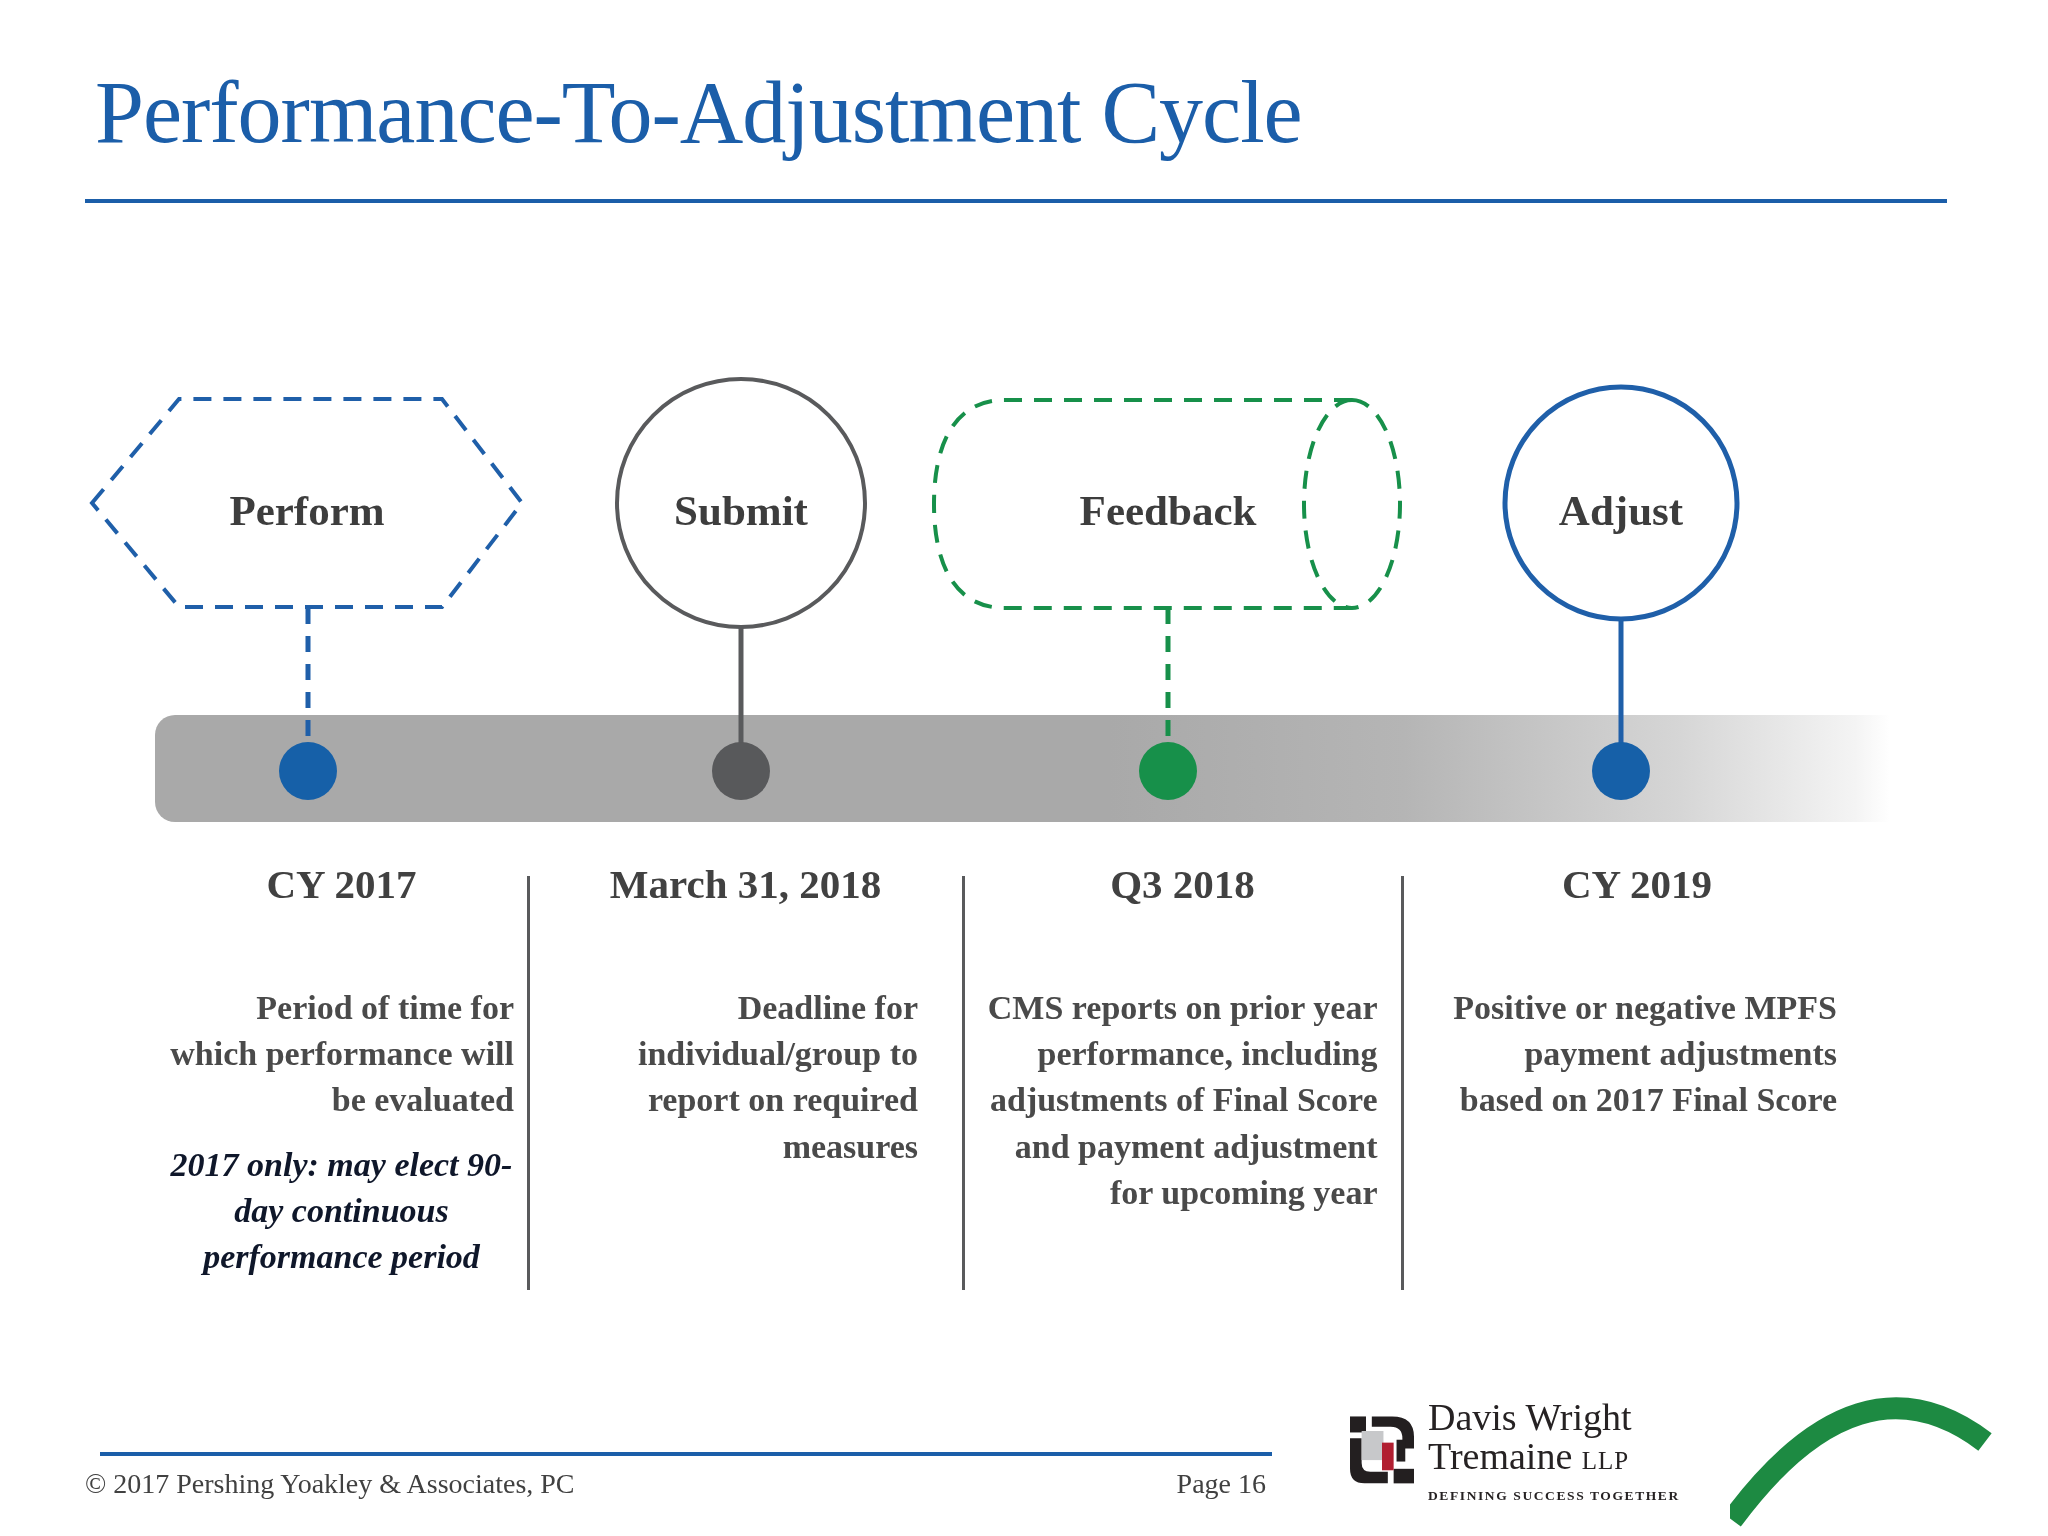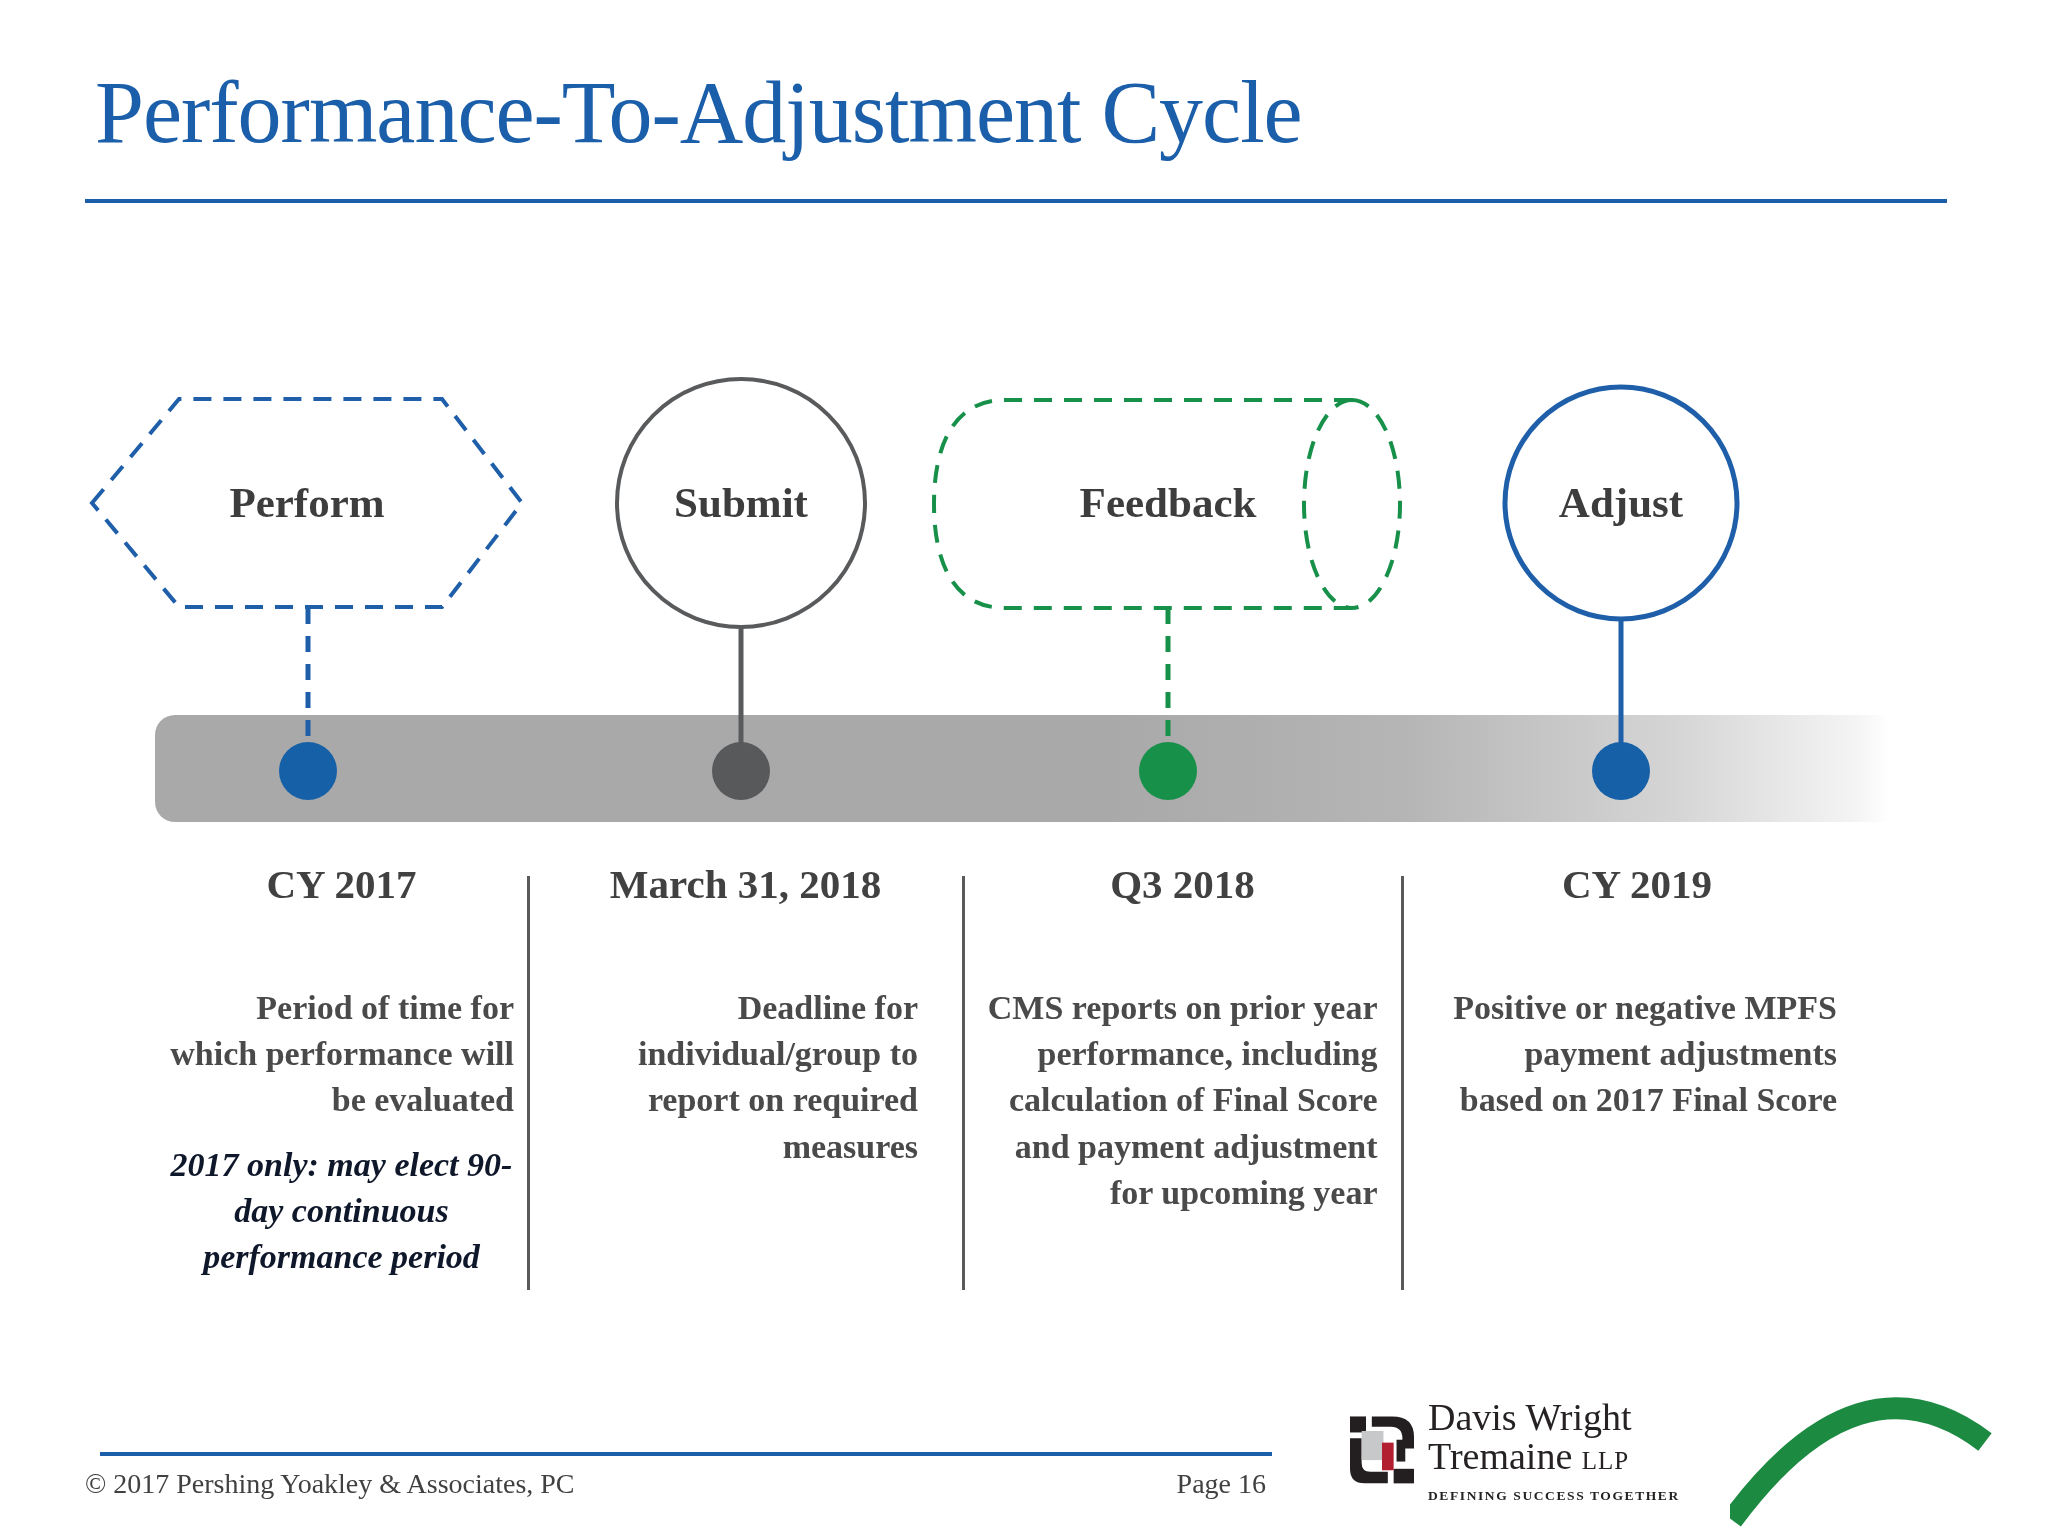--- a/index.html
+++ b/index.html
@@ -8,21 +8,21 @@
   .abs{position:absolute;}
 
   .title{left:95px;top:62px;font-size:88px;font-weight:400;color:#1b5ea9;letter-spacing:-1px;white-space:nowrap;}
   .title-rule{left:85px;top:199px;width:1862px;height:4px;background:#1b5ea9;}
 
   .timeline-bar{left:155px;top:715px;width:1735px;height:107px;border-radius:20px 0 0 20px;
     background:linear-gradient(90deg,#a9a9a9 0%,#a9a9a9 55%,#b5b5b5 72%,#d6d6d6 88%,#f4f4f4 98%,rgba(255,255,255,0) 100%);}
 
   svg.diagram{left:0;top:0;width:2048px;height:1536px;}
 
-  .shape-label{font-size:43px;font-weight:700;color:#3d3d3d;text-align:center;width:300px;}
+  .shape-label{font-size:43px;font-weight:700;color:#3d3d3d;text-align:center;width:300px;margin-top:8px;}
   .lbl-1{left:157px;top:478px;}
   .lbl-2{left:591px;top:478px;}
   .lbl-3{left:1018px;top:478px;}
   .lbl-4{left:1471px;top:478px;}
 
   .col{text-align:center;}
   .col-1{left:155px;width:373px;}
   .col-2{left:528px;width:435px;}
   .col-3{left:963px;width:439px;}
   .col-4{left:1402px;width:470px;}
@@ -105,21 +105,21 @@
   <div class="abs col col-4 date">CY 2019</div>
 
   <div class="abs col col-1 desc-wrap">
     <p class="desc w1">Period of time for which performance will be evaluated</p>
     <p class="note">2017 only: may elect 90-day continuous performance period</p>
   </div>
   <div class="abs col col-2 desc-wrap">
     <p class="desc w2">Deadline for individual/group to report on required measures</p>
   </div>
   <div class="abs col col-3 desc-wrap">
-    <p class="desc w3">CMS reports on prior year performance, including calculation of Final Score and payment adjustment for upcoming year</p>
+    <p class="desc w3">CMS reports on prior year performance, including adjustments of Final Score and payment adjustment for upcoming year</p>
   </div>
   <div class="abs col col-4 desc-wrap">
     <p class="desc w4">Positive or negative MPFS payment adjustments based on 2017 Final Score</p>
   </div>
 
   <div class="abs footer-rule"></div>
   <div class="abs copyright">© 2017 Pershing Yoakley &amp; Associates, PC</div>
   <div class="abs page-num">Page 16</div>
 
   <div class="abs dwt">

